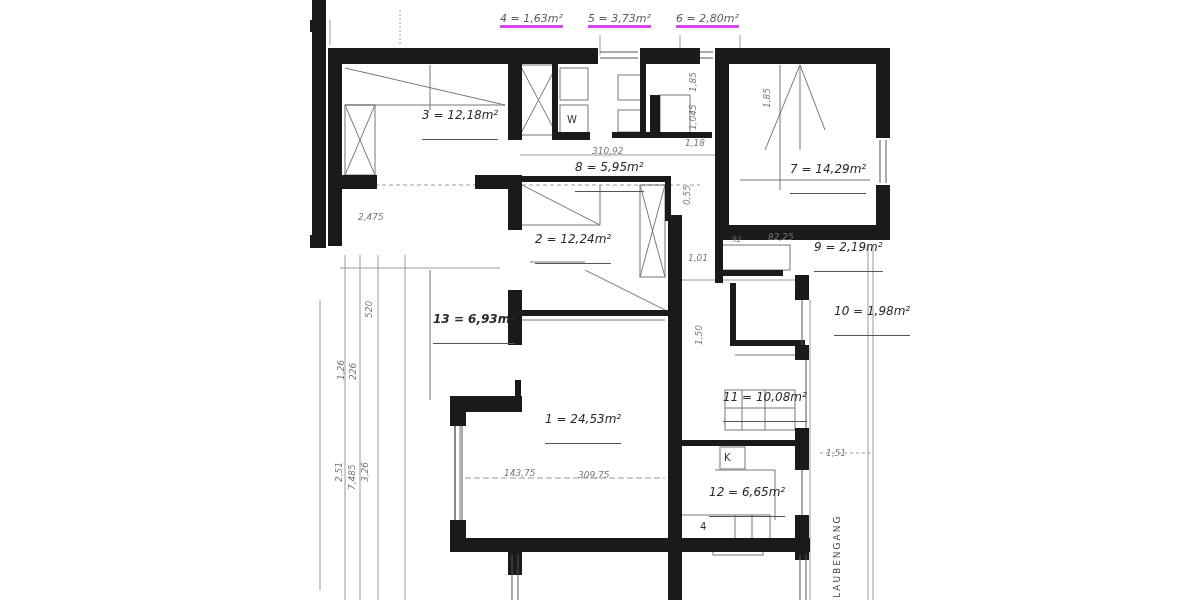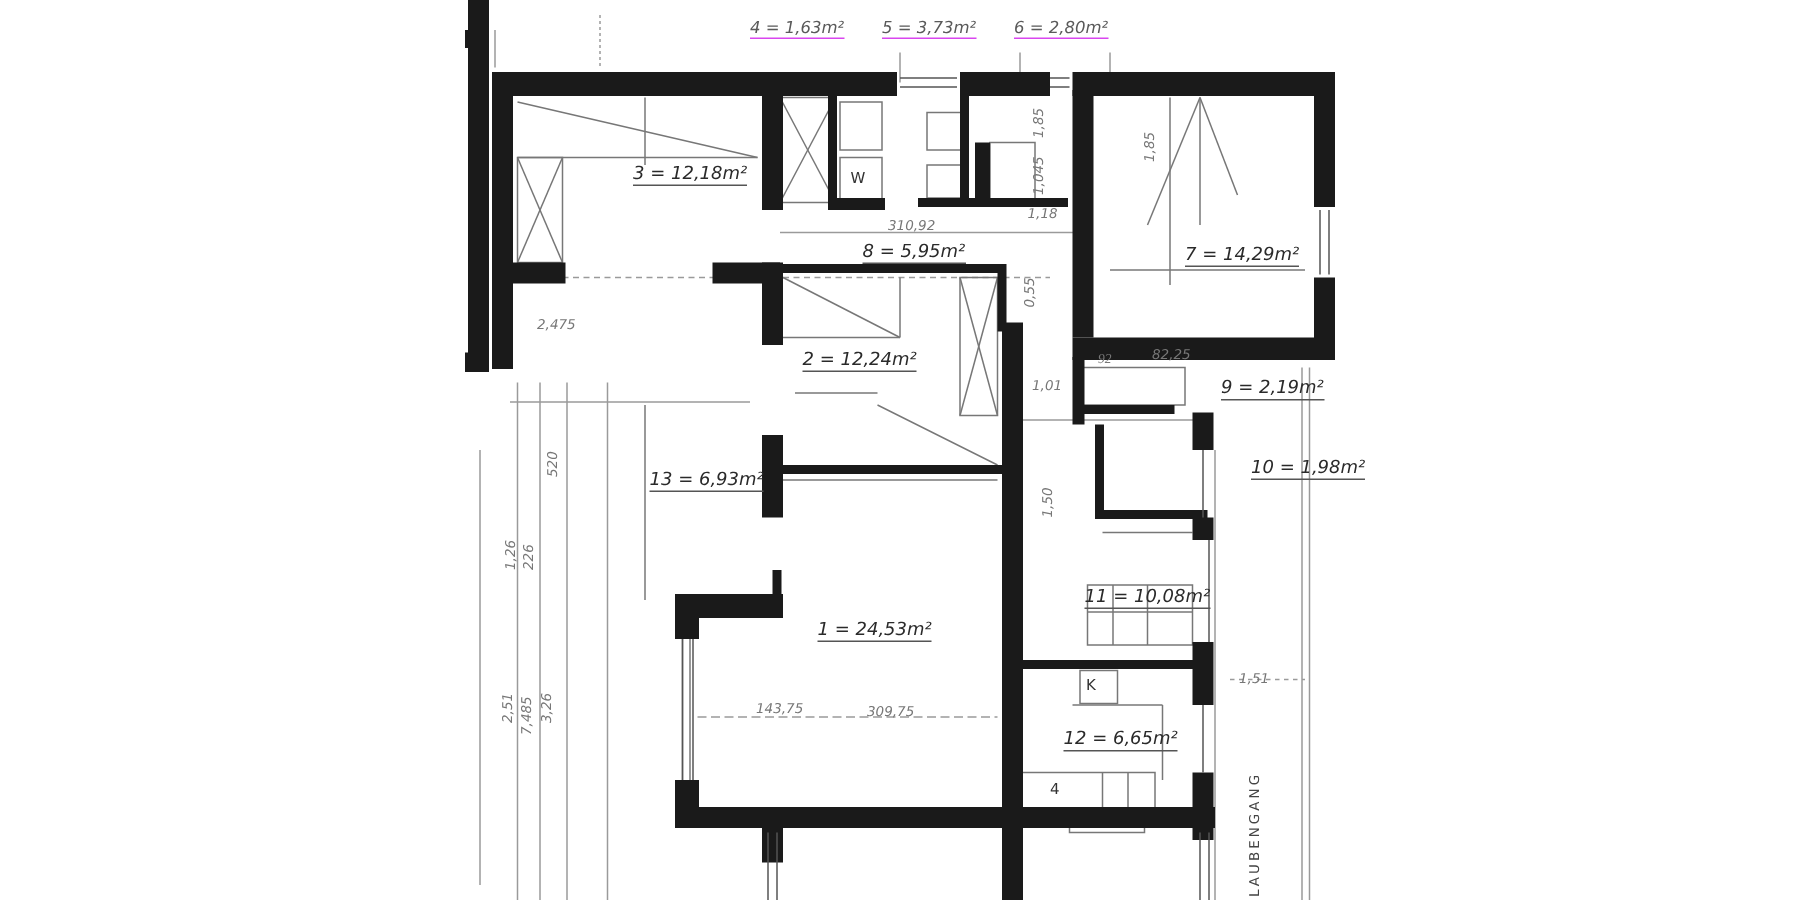--- a/index.html
+++ b/index.html
@@ -1,22 +1,22 @@
 <!DOCTYPE html>
 <html><head>
   <meta charset="utf-8">
   <style>
     html, body { margin: 0; padding: 0; background: #ffffff; }
     body { width: 1200px; height: 600px; position: relative; overflow: hidden;
            font-family: "DejaVu Sans", sans-serif; }
     .plan { position: absolute; left: 0; top: 0; width: 1200px; height: 600px; }
     .label { position: absolute; white-space: nowrap; color: #2a2a2a;
              font-family: "DejaVu Sans", sans-serif; font-style: italic; }
-    .room-label { font-size: 12px; border-bottom: 1px solid #555; padding-bottom: 1px; }
-    .top-label { font-size: 11px; color: #5a5a5a; border-bottom: 1px solid #d946ef; }
+    .room-label { font-size: 12px; border-bottom: 1px solid #555; padding-bottom: 17px; }
+    .top-label { font-size: 11px; color: #5a5a5a; border-bottom: 3px solid #d946ef; }
     .dim { font-size: 9px; color: #777; }
     .dim-v { transform: rotate(-90deg); transform-origin: left top; }
     .fixture { font-size: 10px; color: #333; font-style: normal; }
     .corridor { font-size: 9px; letter-spacing: 2px; color: #444; font-style: normal;
                 transform: rotate(-90deg); transform-origin: left top; }
   </style>
 </head>
 <body>
 
 <svg class="plan" viewBox="0 0 1200 600" xmlns="http://www.w3.org/2000/svg">
@@ -169,23 +169,23 @@
 </svg>
 
 <span class="label top-label" style="left:500px; top:12px;">4 = 1,63m²</span>
 <span class="label top-label" style="left:588px; top:12px;">5 = 3,73m²</span>
 <span class="label top-label" style="left:676px; top:12px;">6 = 2,80m²</span>
 
 <span class="label room-label" style="left:422px; top:108px;">3 = 12,18m²</span>
 <span class="label room-label" style="left:575px; top:160px;">8 = 5,95m²</span>
 <span class="label room-label" style="left:790px; top:162px;text-align:center;">7 = 14,29m²</span>
 <span class="label room-label" style="left:535px; top:232px;">2 = 12,24m²</span>
-<span class="label room-label" style="left:814px; top:251px;">9 = 2,19m²</span>
+<span class="label room-label" style="left:814px; top:240px;">9 = 2,19m²</span>
 <span class="label room-label" style="left:814px; top:304px;margin-left:20px;">10 = 1,98m²</span>
-<span class="label room-label" style="left:433px; top:312px;">13 = 6,93m²</span>
+<span class="label room-label" style="left:433px; top:312px;font-weight:bold;">13 = 6,93m²</span>
 <span class="label room-label" style="left:723px; top:390px;">11 = 10,08m²</span>
 <span class="label room-label" style="left:545px; top:412px;">1 = 24,53m²</span>
 <span class="label room-label" style="left:709px; top:485px;">12 = 6,65m²</span>
 
 <span class="label fixture" style="left:567px; top:114px;">W</span>
 <span class="label fixture" style="left:724px; top:452px;">K</span>
 <span class="label fixture" style="left:700px; top:521px;">4</span>
 
 <span class="label corridor" style="left:832px; top:598px;">LAUBENGANG</span>
 

